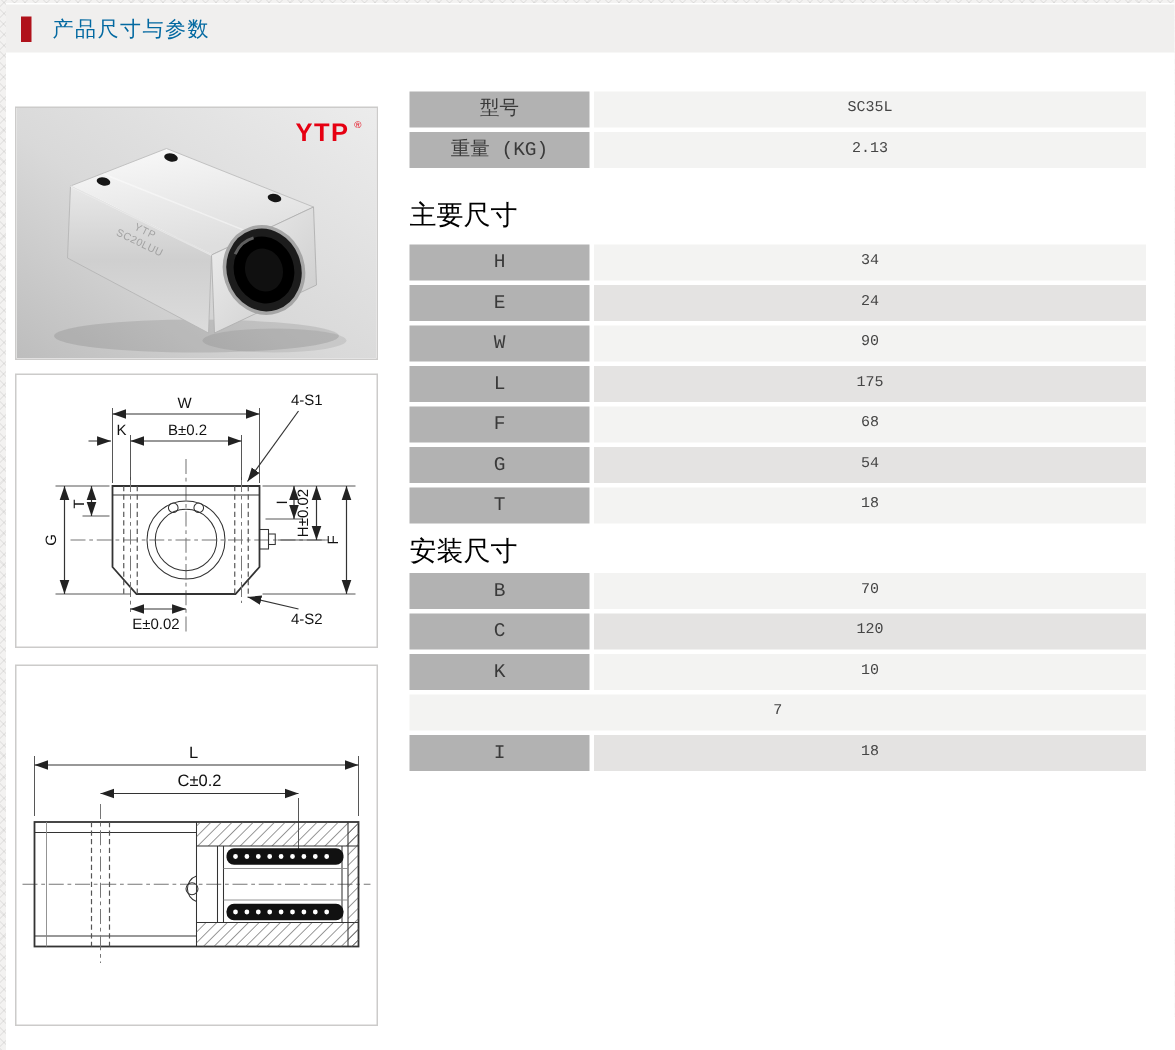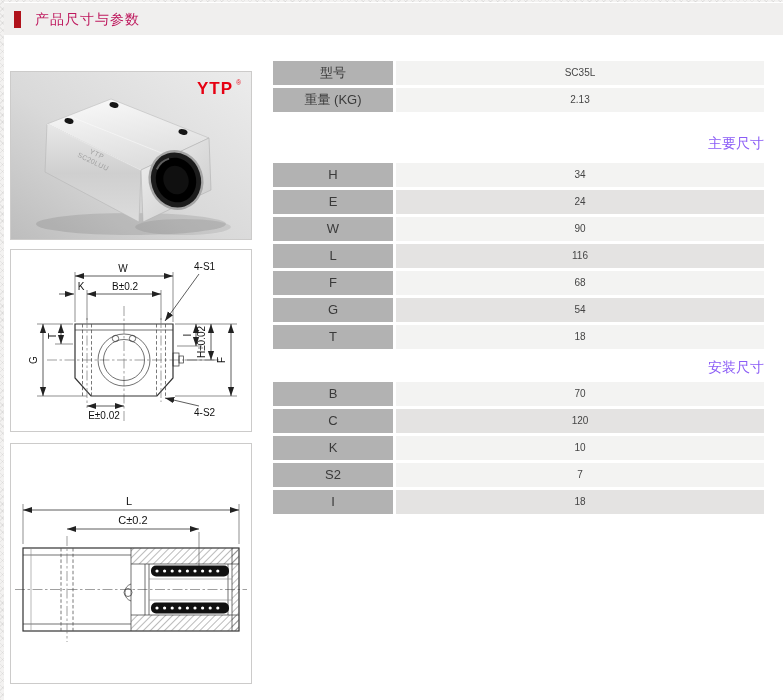--- a/index.html
+++ b/index.html
@@ -8,36 +8,36 @@
     font-family:"Liberation Sans", sans-serif;
     background:
       repeating-linear-gradient(45deg, rgba(0,0,0,0.05) 0 1px, transparent 1px 5px),
       repeating-linear-gradient(-45deg, rgba(0,0,0,0.05) 0 1px, transparent 1px 5px),
       #f3f2f1;
   }
   .page { position:absolute; left:4px; top:2px; width:779px; height:698px; background:#fff; }
   
   .header-bar { position:absolute; left:0; top:1px; width:779px; height:32px; background:#f0efee; }
   .accent { position:absolute; left:10px; top:8px; width:7px; height:17px; background:#b0121b; }
-  .page-title { position:absolute; left:31px; top:8px; font-size:14px; color:#be185d; letter-spacing:1px; }
+  .page-title { position:absolute; left:31px; top:8px; font-size:14px; color:#0369a1; letter-spacing:1px; }
   
   .panel { position:absolute; left:6px; width:242px; border:1px solid #cccbca; background:#fff; overflow:hidden; }
   .panel svg { display:block; }
   #photo-panel { top:69px; height:169px; }
   #front-panel { top:247px; height:183px; }
   #side-panel  { top:441px; height:241px; }
   
   .right-col { position:absolute; left:269px; top:59px; width:491px; }
-  .trow { display:flex; margin-bottom:3px; }
+  .trow { display:flex; margin-bottom:3px;font-family:Liberation Mono, monospace; }
   .tlabel { flex:none; width:120px; height:24px; line-height:24px; background:#b2b2b2;
             color:#3a3a3a; font-size:13px; text-align:center; margin-right:3px; }
   .tvalue { flex:1; height:24px; line-height:24px; font-size:10px; color:#454545; text-align:center; }
   .tvalue.light { background:#f3f3f2; }
   .tvalue.dark  { background:#e4e3e2; }
-  .section-heading { font-size:14px; color:#8b5cf6; height:18px; line-height:18px;text-align:right; }
+  .section-heading { font-size:18px; color:#000000; height:18px; line-height:18px; }
   #heading-main { margin-top:22px; margin-bottom:11px; }
   #heading-install { margin-top:9px; margin-bottom:6px; }
   
   .body-ln { fill:none; stroke:#333; stroke-width:1.2; }
   .thin    { fill:none; stroke:#333; stroke-width:0.7; }
   .lite    { fill:none; stroke:#888; stroke-width:0.6; }
   .cl      { fill:none; stroke:#777; stroke-width:0.7; stroke-dasharray:10 2.5 2.5 2.5; }
   .dash    { fill:none; stroke:#555; stroke-width:0.8; stroke-dasharray:3.5 2.2; }
   .dim     { fill:none; stroke:#333; stroke-width:0.8; }
   .ext     { fill:none; stroke:#444; stroke-width:0.6; }
@@ -255,21 +255,21 @@
         <div class="trow">
           <div class="tlabel">E</div>
           <div class="tvalue dark">24</div>
         </div>
         <div class="trow">
           <div class="tlabel">W</div>
           <div class="tvalue light">90</div>
         </div>
         <div class="trow">
           <div class="tlabel">L</div>
-          <div class="tvalue dark">116</div>
+          <div class="tvalue dark">175</div>
         </div>
         <div class="trow">
           <div class="tlabel">F</div>
           <div class="tvalue light">68</div>
         </div>
         <div class="trow">
           <div class="tlabel">G</div>
           <div class="tvalue dark">54</div>
         </div>
         <div class="trow">
@@ -285,21 +285,20 @@
         </div>
         <div class="trow">
           <div class="tlabel">C</div>
           <div class="tvalue dark">120</div>
         </div>
         <div class="trow">
           <div class="tlabel">K</div>
           <div class="tvalue light">10</div>
         </div>
         <div class="trow">
-          <div class="tlabel">S2</div>
           <div class="tvalue light">7</div>
         </div>
         <div class="trow">
           <div class="tlabel">I</div>
           <div class="tvalue dark">18</div>
         </div>
       </div>
   </div>
 
 </div>

